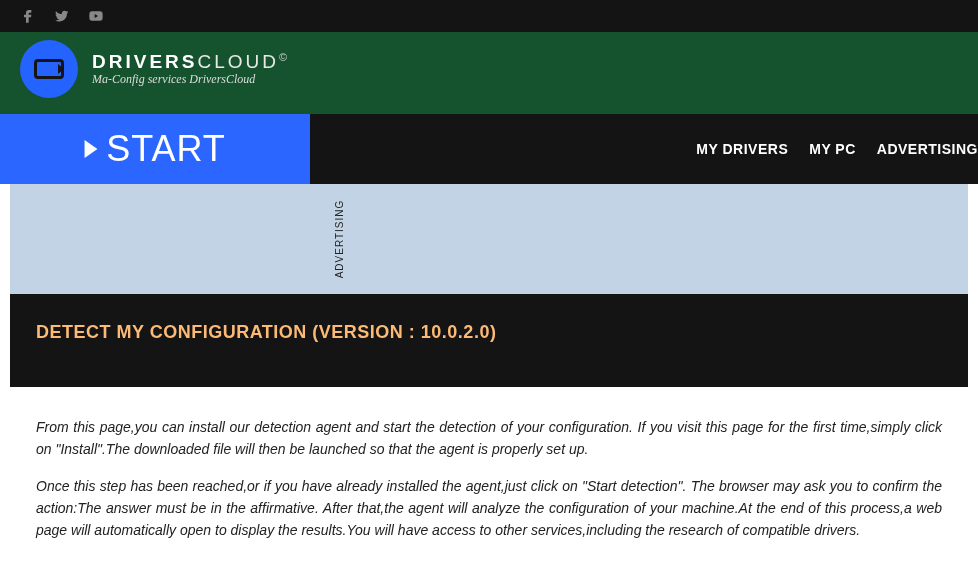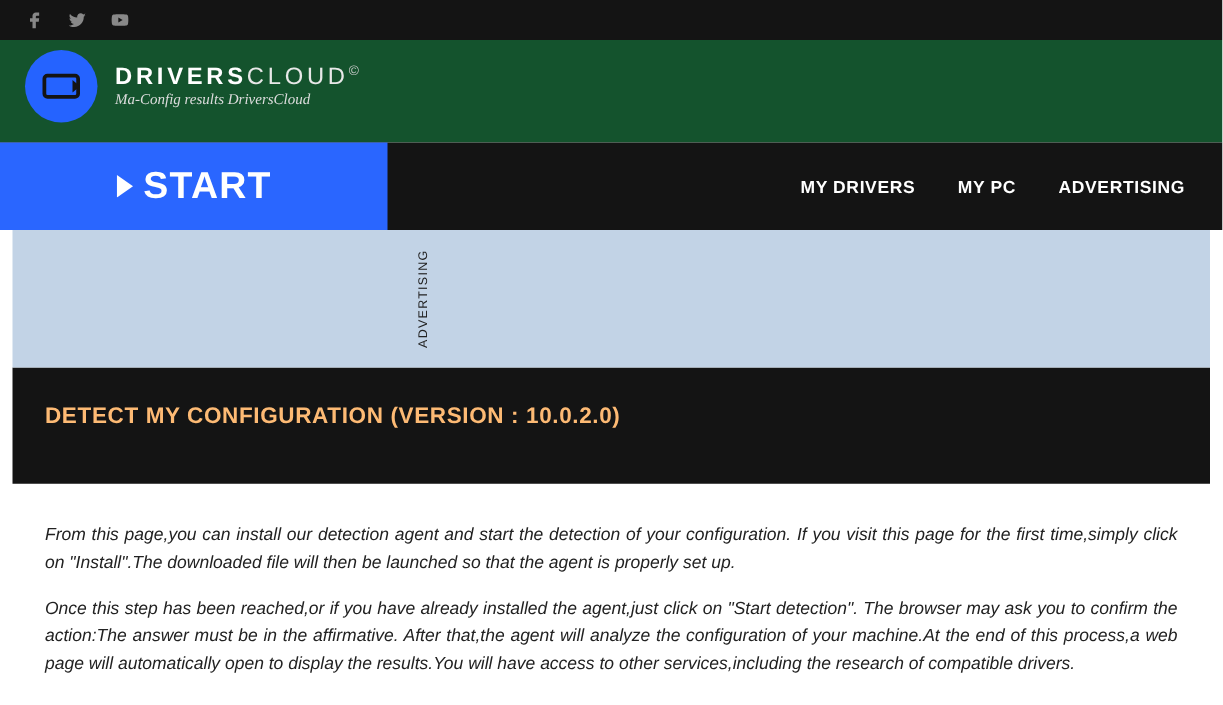--- a/index.html
+++ b/index.html
@@ -14,24 +14,24 @@
     .logo-inner { width: 30px; height: 20px; border: 3px solid #141414; border-radius: 4px; position: relative; }
     .logo-inner::after { content: ''; position: absolute; right: -3px; top: 50%; transform: translateY(-50%); width: 0; height: 0; border-left: 6px solid #141414; border-top: 5px solid transparent; border-bottom: 5px solid transparent; }
     .brand-text { color: #fff; }
     .brand-main { font-size: 19px; letter-spacing: 3px; }
     .brand-bold { font-weight: 700; }
     .brand-light { font-weight: 300; color: #e8e8e8; }
     .brand-reg { font-size: 11px; vertical-align: super; color: #ccc; }
     .brand-tag { font-style: italic; font-size: 12px; color: #ddd; font-family: Georgia, serif; margin-top: -2px; }
     
     .nav { display: flex; background: #141414; }
-    .nav-start { background: #2a66ff; color: #fff; width: 310px; height: 70px; display: flex; align-items: center; justify-content: center; gap: 8px; font-size: 30px; font-weight: 700; letter-spacing: 1px; cursor: pointer; }
+    .nav-start { background: #2a66ff; color: #fff; width: 310px; height: 70px; display: flex; align-items: center; justify-content: center; gap: 8px; font-size: 36px; font-weight: 400; letter-spacing: 1px; cursor: pointer; }
     .nav-start svg { width: 14px; height: 18px; fill: #fff; }
     .nav-spacer { flex: 1; }
-    .nav-links { display: flex; align-items: center; gap: 34px; padding-right: 30px; }
+    .nav-links { display: flex; align-items: center; gap: 21px; }
     .nav-link { color: #fff; font-size: 14px; font-weight: 600; letter-spacing: 0.5px; cursor: pointer; }
     
     .ad-band { background: #c2d3e6; height: 110px; position: relative; margin: 0 10px; }
     .ad-label { position: absolute; left: 290px; top: 50%; transform: translateY(-50%) rotate(-90deg); transform-origin: center; font-size: 10px; letter-spacing: 1px; color: #222; }
     
     .title-band { background: #141414; margin: 0 10px; padding: 28px 26px 44px 26px; }
     .title-text { color: #fdba74; font-size: 18px; font-weight: 700; letter-spacing: 0.5px; }
     
     .content { padding: 30px 36px; color: #222; font-size: 14px; line-height: 1.55; }
     .content p { margin-bottom: 16px; text-align: justify; font-style: italic; }
@@ -58,21 +58,21 @@
 </div>
 
 <div class="header">
   <div class="logo-circle">
     <div class="logo-inner"></div>
   </div>
   <div class="brand-text">
     <div class="brand-main">
       <span class="brand-bold">DRIVERS</span><span class="brand-light">CLOUD</span><span class="brand-reg">©</span>
     </div>
-    <div class="brand-tag">Ma-Config results DriversCloud</div>
+    <div class="brand-tag">Ma-Config services DriversCloud</div>
   </div>
 </div>
 
 <div class="nav">
   <div class="nav-start">
     <svg viewBox="0 0 10 14">
         <path d="M0 0 L10 7 L0 14 Z"></path>
       </svg>
     <span>START</span>
   </div>

